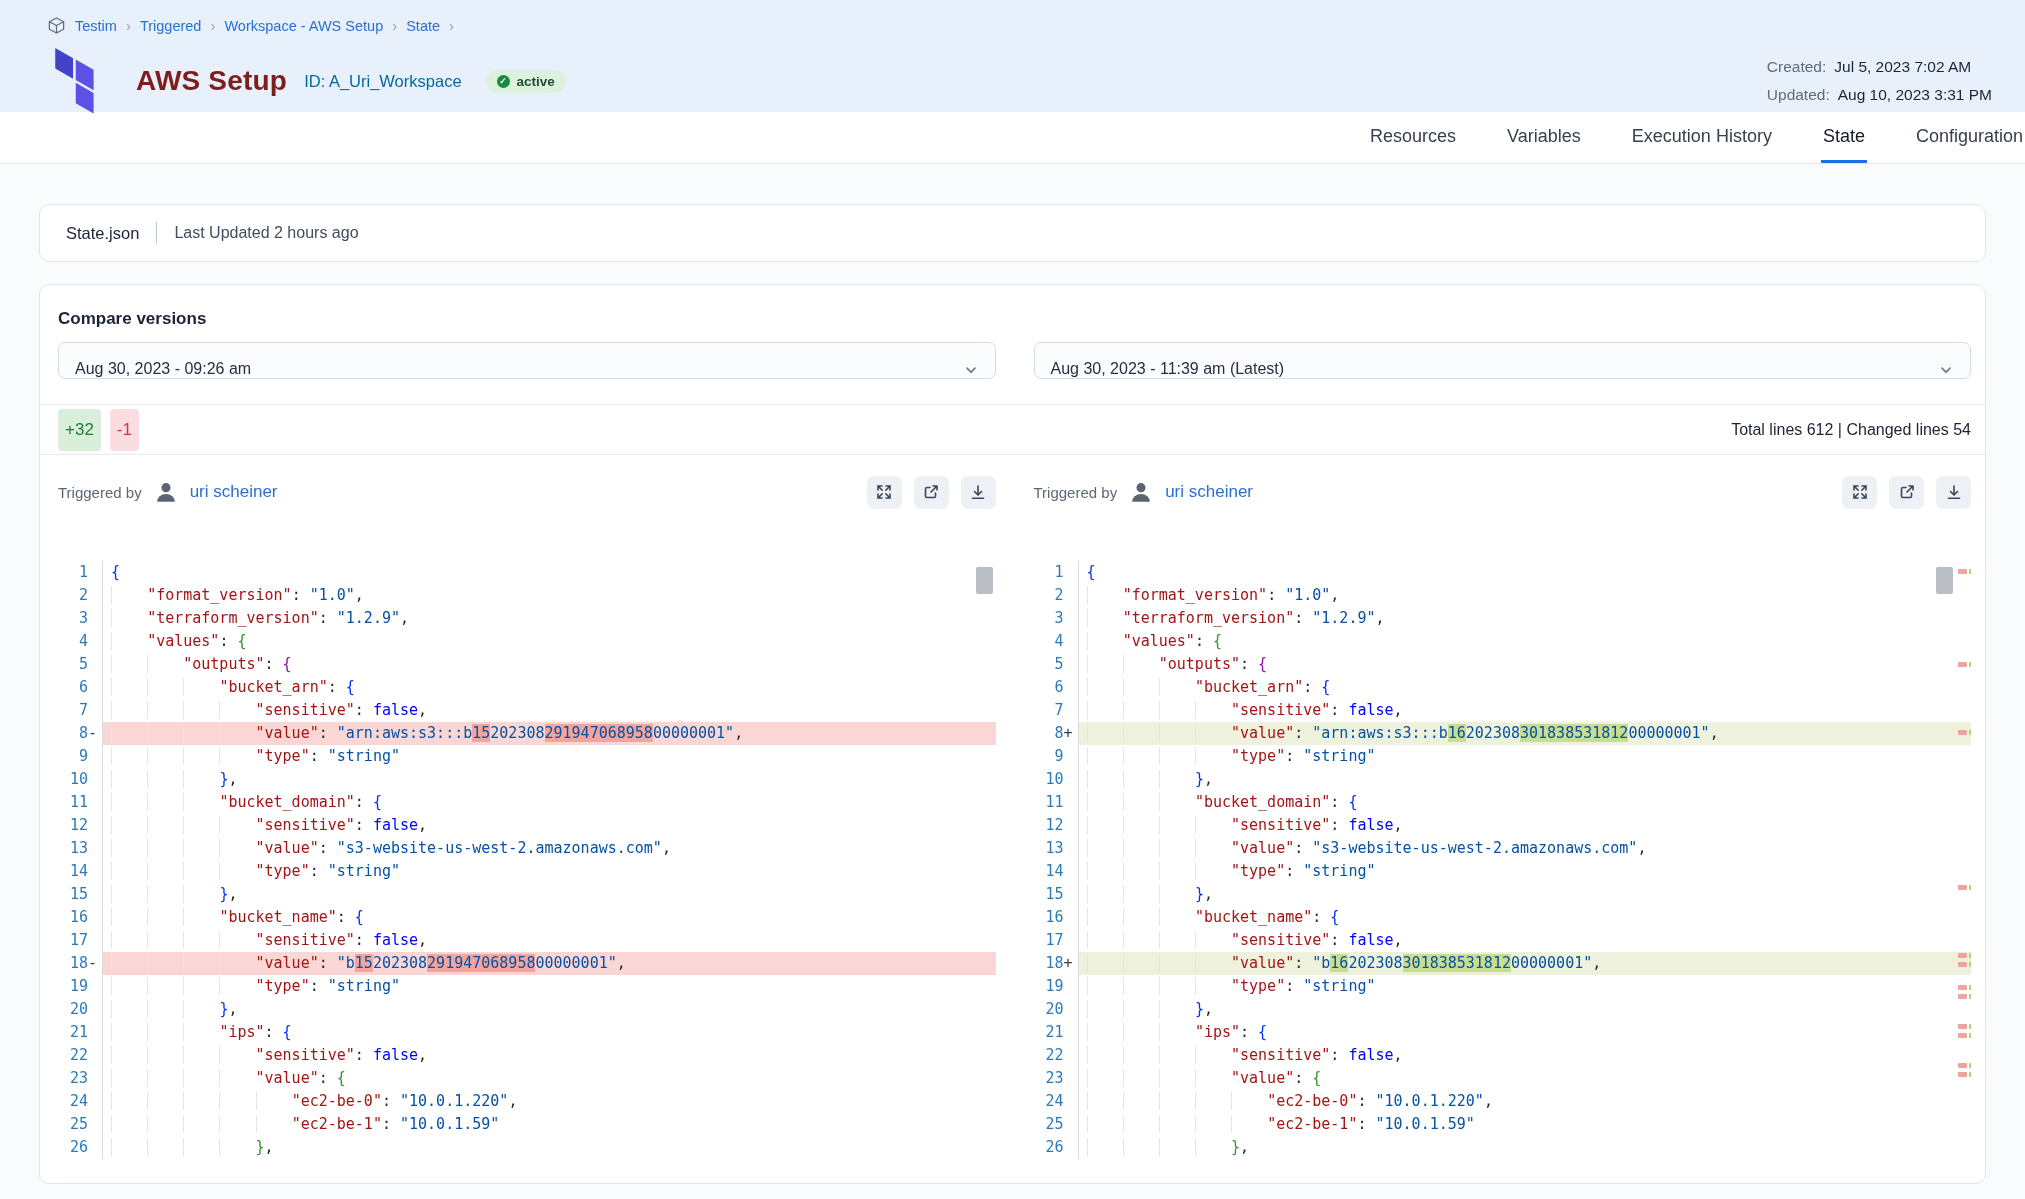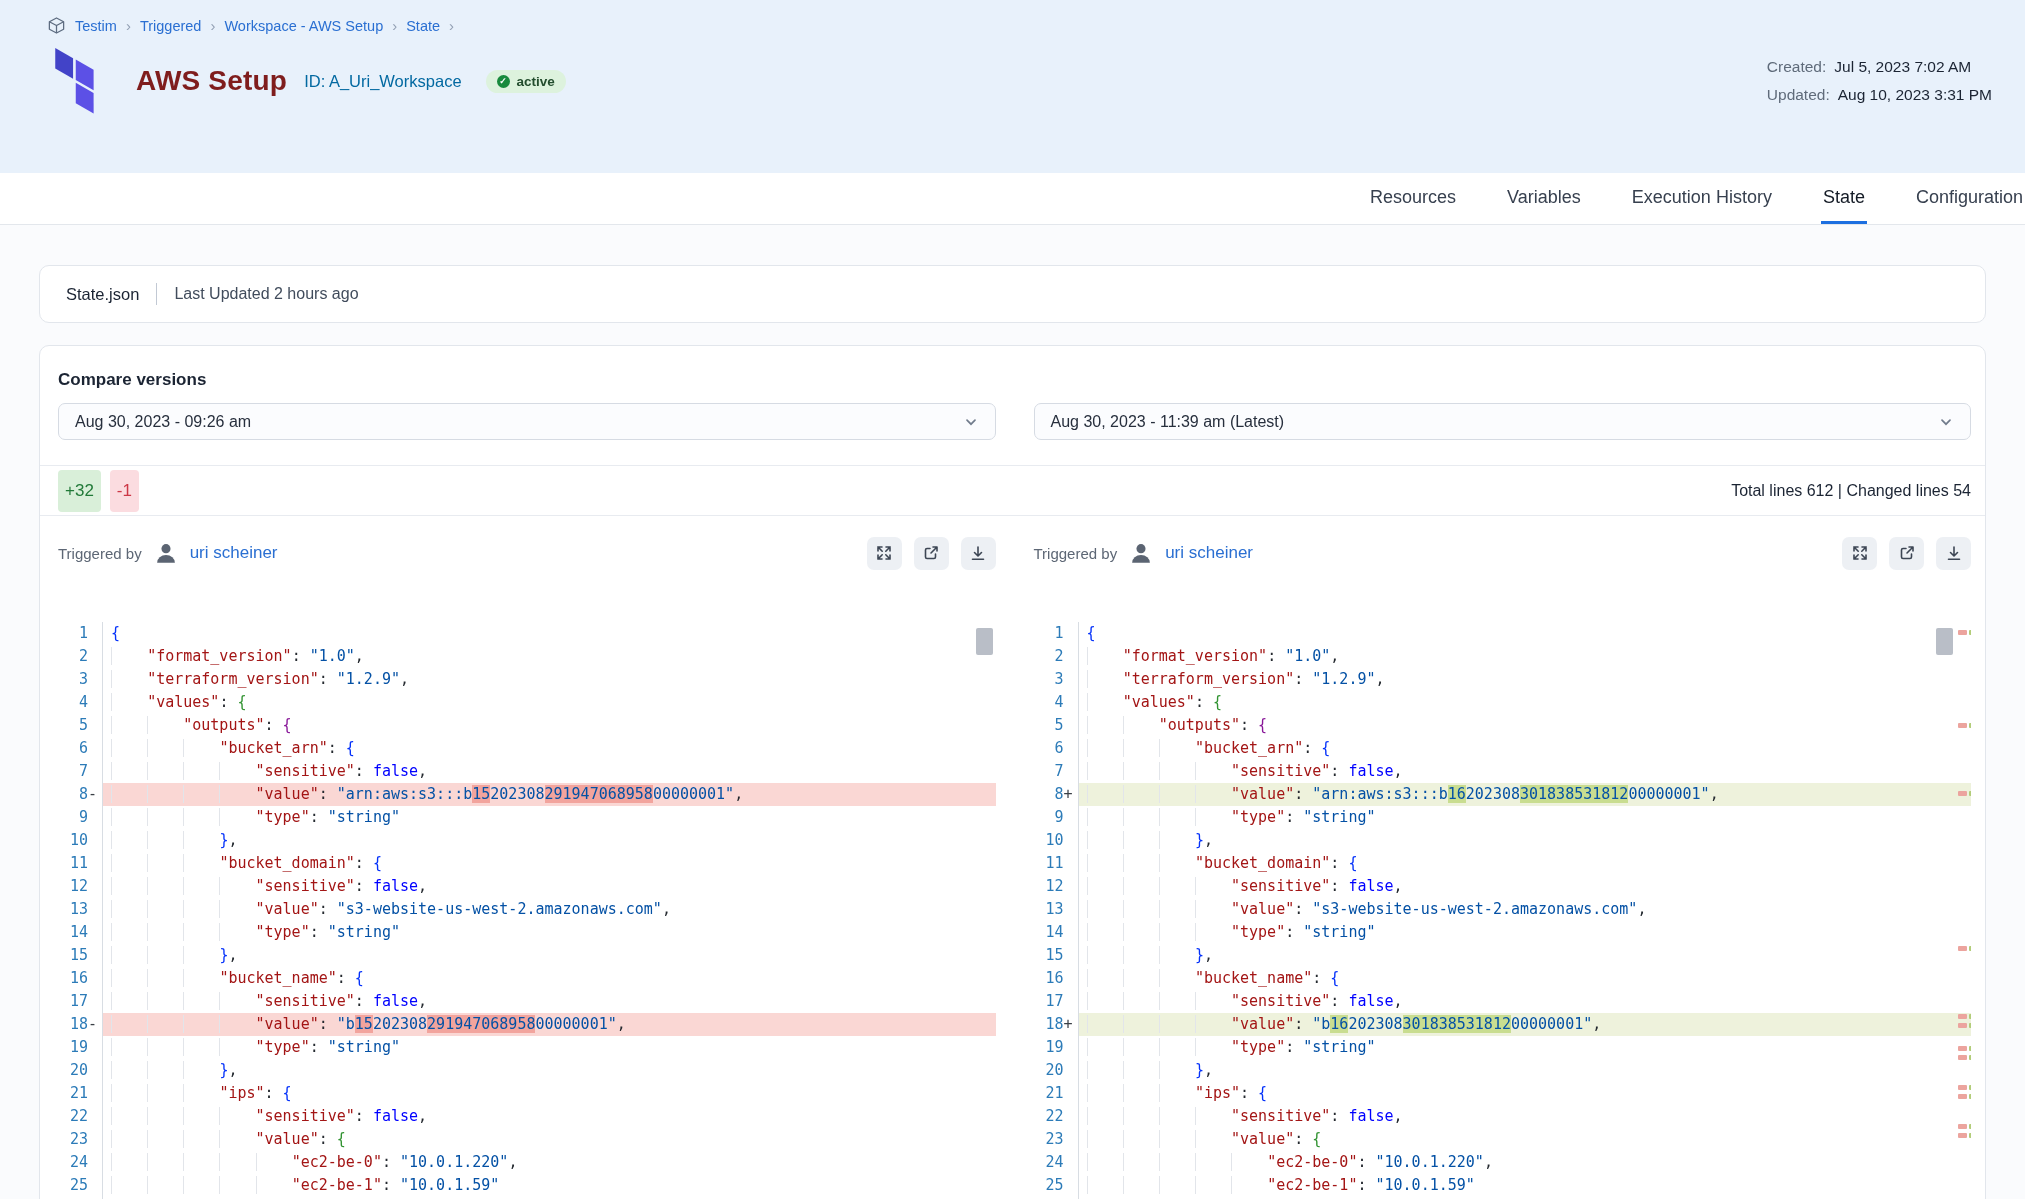--- a/index.html
+++ b/index.html
@@ -1,21 +1,21 @@
 <!DOCTYPE html>
 <html><head>
 <meta charset="utf-8">
 <style>
   html,body{margin:0;padding:0;}
   body{width:2025px;height:1199px;overflow:hidden;background:#fff;
        font-family:"Liberation Sans",sans-serif;color:#1b2433;}
   .page{position:relative;width:2025px;height:1199px;overflow:hidden;background:#fafbfd;}
 
   
-  .hd{background:#e8f1fb;height:173px;box-sizing:border-box;padding:16px 33px 0 47px;}
+  .hd{background:#e8f1fb;height:112px;box-sizing:border-box;padding:16px 33px 0 47px;}
   .crumbs{display:flex;align-items:center;gap:9px;font-size:14.5px;}
   .crumbs a{color:#2a6fd2;text-decoration:none;cursor:pointer;}
   .crumb-sep{color:#93a0b4;font-size:15px;}
   .hd-main{display:flex;align-items:center;margin-top:13px;}
   .tf-logo{flex:none;margin-left:5px;}
   .title{font-size:28px;font-weight:600;color:#7f1d1d;margin:0 0 0 24px;letter-spacing:.2px;}
   .ws-id{font-size:16.5px;color:#0369a1;margin-left:17px;}
   .badge{display:inline-flex;align-items:center;gap:7px;margin-left:24px;background:#ddf2dd;
          border-radius:12px;padding:4px 11px;font-size:13.5px;font-weight:700;color:#234d2e;}
   .badge-ic{width:13px;height:13px;border-radius:50%;background:#188a3d;color:#fff;font-size:9px;
@@ -36,21 +36,21 @@
   .card{background:#fff;border:1px solid #e2e6ec;border-radius:10px;box-sizing:border-box;}
   .filebar{height:58px;display:flex;align-items:center;gap:17px;padding:0 26px;}
   .fname{font-size:16.5px;font-weight:400;color:#1b2433;}
   .vsep{width:1px;height:22px;background:#c2c9d4;}
   .fupd{font-size:16px;color:#414c5c;}
 
   .diffcard{margin-top:22px;height:900px;overflow:hidden;padding-top:24px;}
   .cmp-h{font-size:17px;font-weight:700;margin:0 0 13px 18px;color:#1b2433;}
   .selects{display:flex;gap:38px;padding:0 14px 0 18px;}
   .select{flex:1;height:37px;border:1px solid #d6dbe3;border-radius:7px;background:#fbfcfe;
-          display:flex;align-items:center;justify-content:space-between;padding:0 16px;
+          display:flex;align-items:flex-end;justify-content:space-between;padding:0 16px;
           font-size:16px;color:#272f3d;cursor:pointer;box-sizing:border-box;}
   .statsrow{margin-top:25px;border-top:1px solid #e8ebf0;border-bottom:1px solid #e8ebf0;height:49px;
             display:flex;align-items:center;padding:0 14px 0 18px;}
   .chip{font-size:17px;padding:11px 7px;border-radius:4px;}
   .chip.add{background:#d9efd9;color:#217a38;}
   .chip.del{background:#fbdce0;color:#cc3746;margin-left:9px;}
   .totals{margin-left:auto;font-size:16px;color:#1b2433;}
 
   .panes{display:flex;gap:38px;padding:0 14px 0 18px;margin-top:14px;}
   .pane{flex:1;position:relative;min-width:0;}

